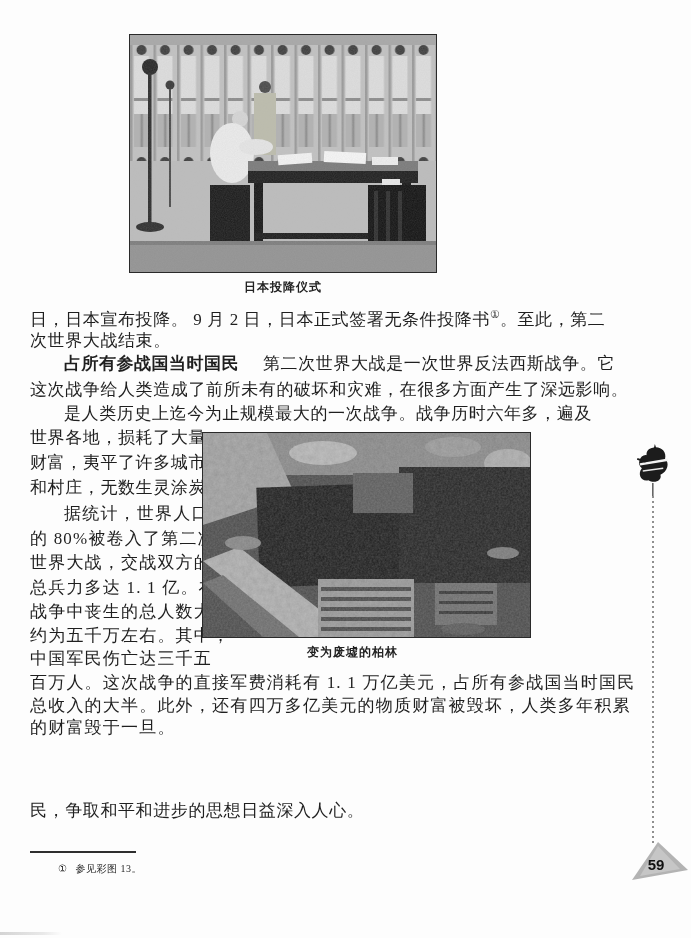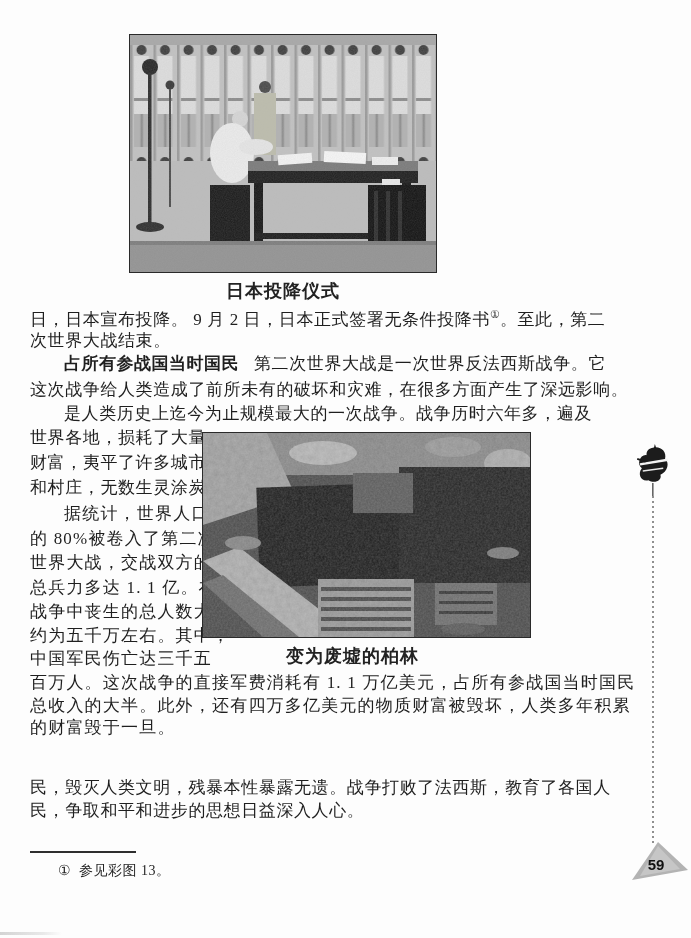--- a/index.html
+++ b/index.html
@@ -9,21 +9,21 @@
     background:#fdfdfd;
     overflow:hidden;
     font-family:"Liberation Serif","DejaVu Serif",serif;
     color:#1f1f1f;
   }
   
   .fig{position:absolute;margin:0;padding:0;}
   .fig svg{display:block;outline:1px solid #2a2a2a;}
   .fig figcaption{
     text-align:center;
-    font-size:18px;
+    font-size:12px;
     font-weight:bold;
     letter-spacing:1px;
     margin-top:7px;
     color:#222;
   }
   .fig-surrender{left:130px;top:35px;width:306px;}
   .fig-berlin{left:203px;top:433px;width:299px;}
   
   .tl{
     position:absolute;
@@ -38,37 +38,37 @@
   .tl.narrow{width:172px;}
   .tl.indent{padding-left:34px;}
   .kaiti{
     letter-spacing:1.2px;
   }
   .bold-head{
     font-family:"Liberation Sans","DejaVu Sans",sans-serif;
     font-weight:700;
     letter-spacing:0.5px;
   }
-  .after-head{margin-left:15px;}
+  .after-head{margin-left:24px;}
   .sup{
     font-size:11px;
     vertical-align:super;
     letter-spacing:0;
   }
   
   .footnote-rule{
     position:absolute;
     left:30px;top:851px;
     width:106px;height:0;
     border-top:2px solid #2e2e2e;
   }
   .footnote{
     position:absolute;
     left:58px;top:862px;
-    font-size:14px;
+    font-size:10px;
     letter-spacing:0.5px;
     color:#262626;
   }
   .footnote .fn-marker{margin-right:8px;}
   
   .ornament{position:absolute;left:633px;top:444px;width:40px;height:52px;}
   .rail-line{
     position:absolute;
     left:652px;top:496px;
     width:2px;height:347px;
@@ -163,21 +163,20 @@
   <div class="tl narrow kaiti" style="top:528px">的 80%被卷入了第二次</div>
   <div class="tl narrow kaiti" style="top:552px">世界大战，交战双方的</div>
   <div class="tl narrow kaiti" style="top:577px">总兵力多达 1. 1 亿。在</div>
   <div class="tl narrow kaiti" style="top:601px">战争中丧生的总人数大</div>
   <div class="tl narrow kaiti" style="top:625px">约为五千万左右。其中，</div>
   <div class="tl narrow kaiti" style="top:648px">中国军民伤亡达三千五</div>
   <div class="tl kaiti" style="top:672px">百万人。这次战争的直接军费消耗有 1. 1 万亿美元，占所有参战国当时国民</div>
   <div class="tl kaiti" style="top:695px">总收入的大半。此外，还有四万多亿美元的物质财富被毁坏，人类多年积累</div>
   <div class="tl kaiti" style="top:717px">的财富毁于一旦。</div>
 
-  <div class="tl" style="top:777px">民，毁灭人类文明，残暴本性暴露无遗。战争打败了法西斯，教育了各国人</div>
   <div class="tl" style="top:800px">民，争取和平和进步的思想日益深入人心。</div>
 
   <figure class="fig fig-berlin">
     <svg width="327" height="204" viewBox="0 0 327 204">
       <defs>
         <filter id="grainB">
           <feTurbulence type="fractalNoise" baseFrequency="0.55" numOctaves="3" result="n"></feTurbulence>
           <feColorMatrix in="n" type="matrix" values="0 0 0 0 0.75  0 0 0 0 0.75  0 0 0 0 0.75  0 0 0 0.55 0"></feColorMatrix>
         </filter>
         <filter id="grainC">

